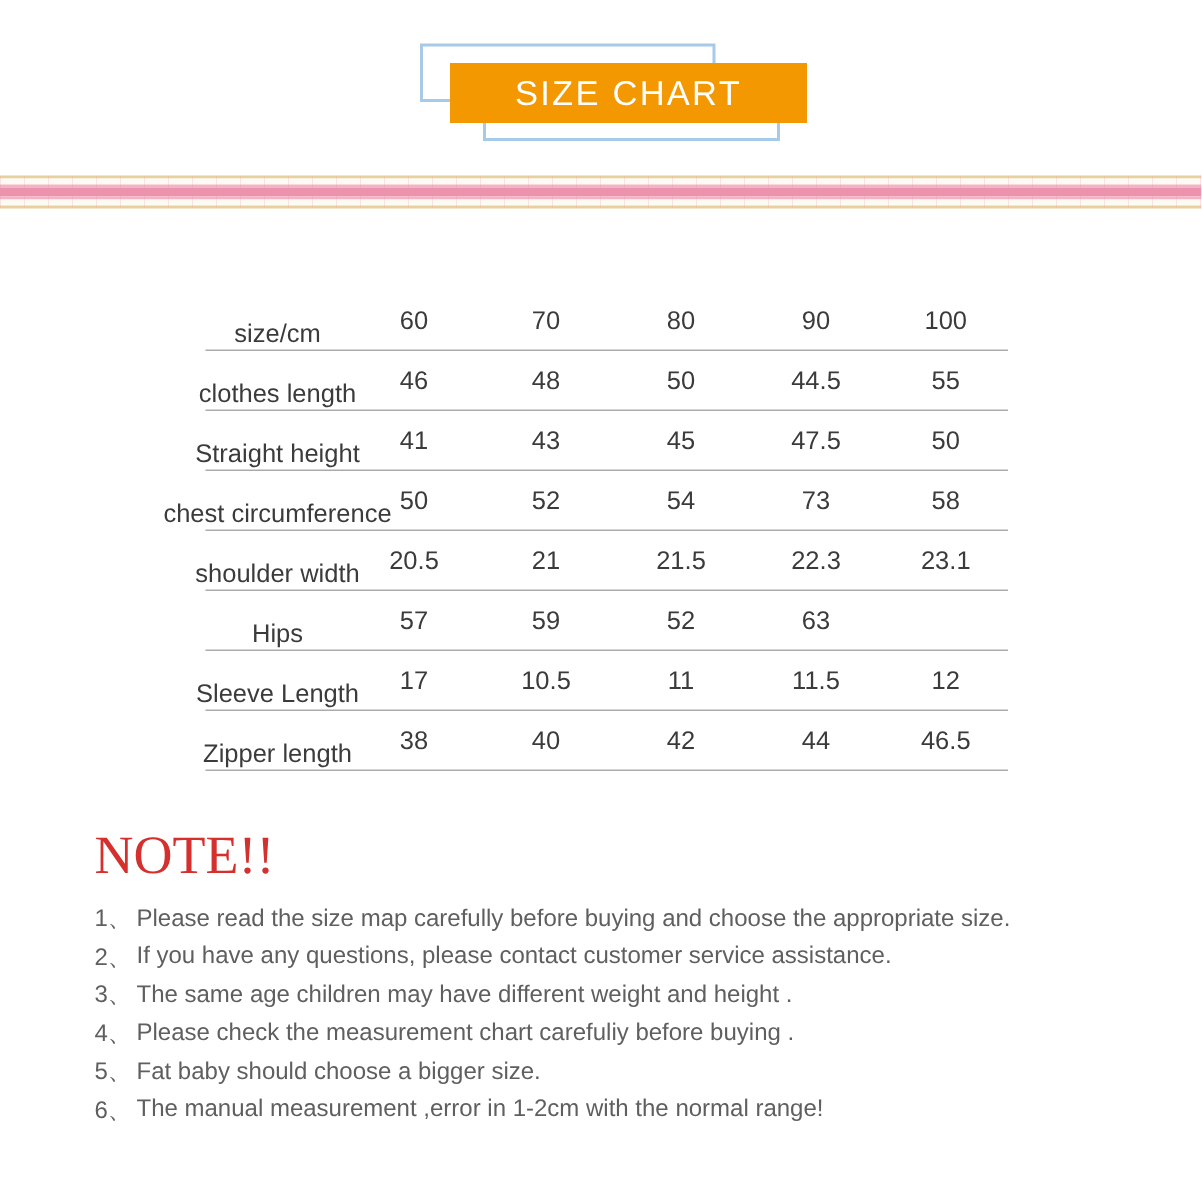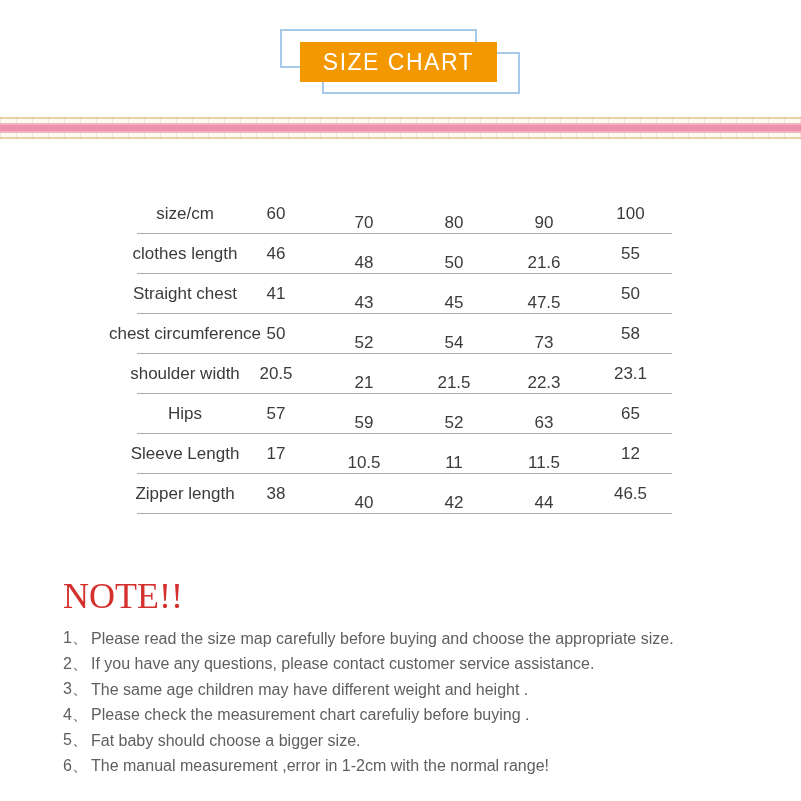--- a/index.html
+++ b/index.html
@@ -6,21 +6,21 @@
   body{
     width:801px;height:801px;position:relative;background:#ffffff;
     font-family:"Liberation Sans","DejaVu Sans",sans-serif;
     overflow:hidden;
   }
   
   .frame{position:absolute;border:2px solid #a6cae8;background:transparent;}
   .frame-a{left:280px;top:29px;width:193px;height:35px;}
   .frame-b{left:322px;top:52px;width:194px;height:38px;}
   .banner{
-    position:absolute;left:300px;top:42px;width:197px;height:40px;
+    position:absolute;left:300px;top:42px;width:238px;height:40px;
     background:#f39800;display:flex;align-items:center;justify-content:center;
     z-index:2;
   }
   .banner span{
     color:#ffffff;font-size:23px;font-weight:500;letter-spacing:1.5px;white-space:nowrap;
   }
   
   .ribbon{position:absolute;left:0;top:117px;width:801px;height:22px;}
   .ribbon .ln{width:100%;}
   .ln-tan{height:2px;background:#e8d1a0;}
@@ -36,26 +36,26 @@
   }
   
   .size-table{position:absolute;left:137px;top:194px;width:535px;}
   .t-row{
     display:flex;height:39px;align-items:center;
     border-bottom:1px solid #ababab;
     color:#3b3b3b;font-size:17px;
   }
   .cell{display:flex;justify-content:center;align-items:center;height:100%;}
   .cell span{white-space:nowrap;}
-  .c0{width:96px;}
+  .c0{width:96px;align-items:flex-end;}
   .c1{width:86px;}
-  .c2,.c3,.c4{width:90px;align-items:flex-end;}
+  .c2,.c3,.c4{width:90px;}
   .c5{width:83px;}
   
-  .notes{position:absolute;left:63px;top:578px;width:700px;}
+  .notes{position:absolute;left:63px;top:552px;width:700px;}
   .note-title{
     margin:0;font-family:"Liberation Serif","DejaVu Serif",serif;
     font-weight:400;font-size:36px;line-height:36px;color:#d3302e;
   }
   .note-list{list-style:none;margin:12px 0 0 0;padding:0;}
   .note-list li{
     display:flex;align-items:center;height:25.5px;
     color:#5f5f5f;font-size:16px;white-space:nowrap;
   }
   .note-marker{width:28px;flex:none;}
@@ -109,30 +109,30 @@
     <div class="cell c1">
         <span>46</span>
       </div>
     <div class="cell c2">
         <span>48</span>
       </div>
     <div class="cell c3">
         <span>50</span>
       </div>
     <div class="cell c4">
-        <span>21.6</span>
+        <span>44.5</span>
       </div>
     <div class="cell c5">
         <span>55</span>
       </div>
   </div>
 
   <div class="t-row">
     <div class="cell c0">
-        <span>Straight chest</span>
+        <span>Straight height</span>
       </div>
     <div class="cell c1">
         <span>41</span>
       </div>
     <div class="cell c2">
         <span>43</span>
       </div>
     <div class="cell c3">
         <span>45</span>
       </div>
@@ -194,23 +194,20 @@
         <span>57</span>
       </div>
     <div class="cell c2">
         <span>59</span>
       </div>
     <div class="cell c3">
         <span>52</span>
       </div>
     <div class="cell c4">
         <span>63</span>
-      </div>
-    <div class="cell c5">
-        <span>65</span>
       </div>
   </div>
 
   <div class="t-row">
     <div class="cell c0">
         <span>Sleeve Length</span>
       </div>
     <div class="cell c1">
         <span>17</span>
       </div>

